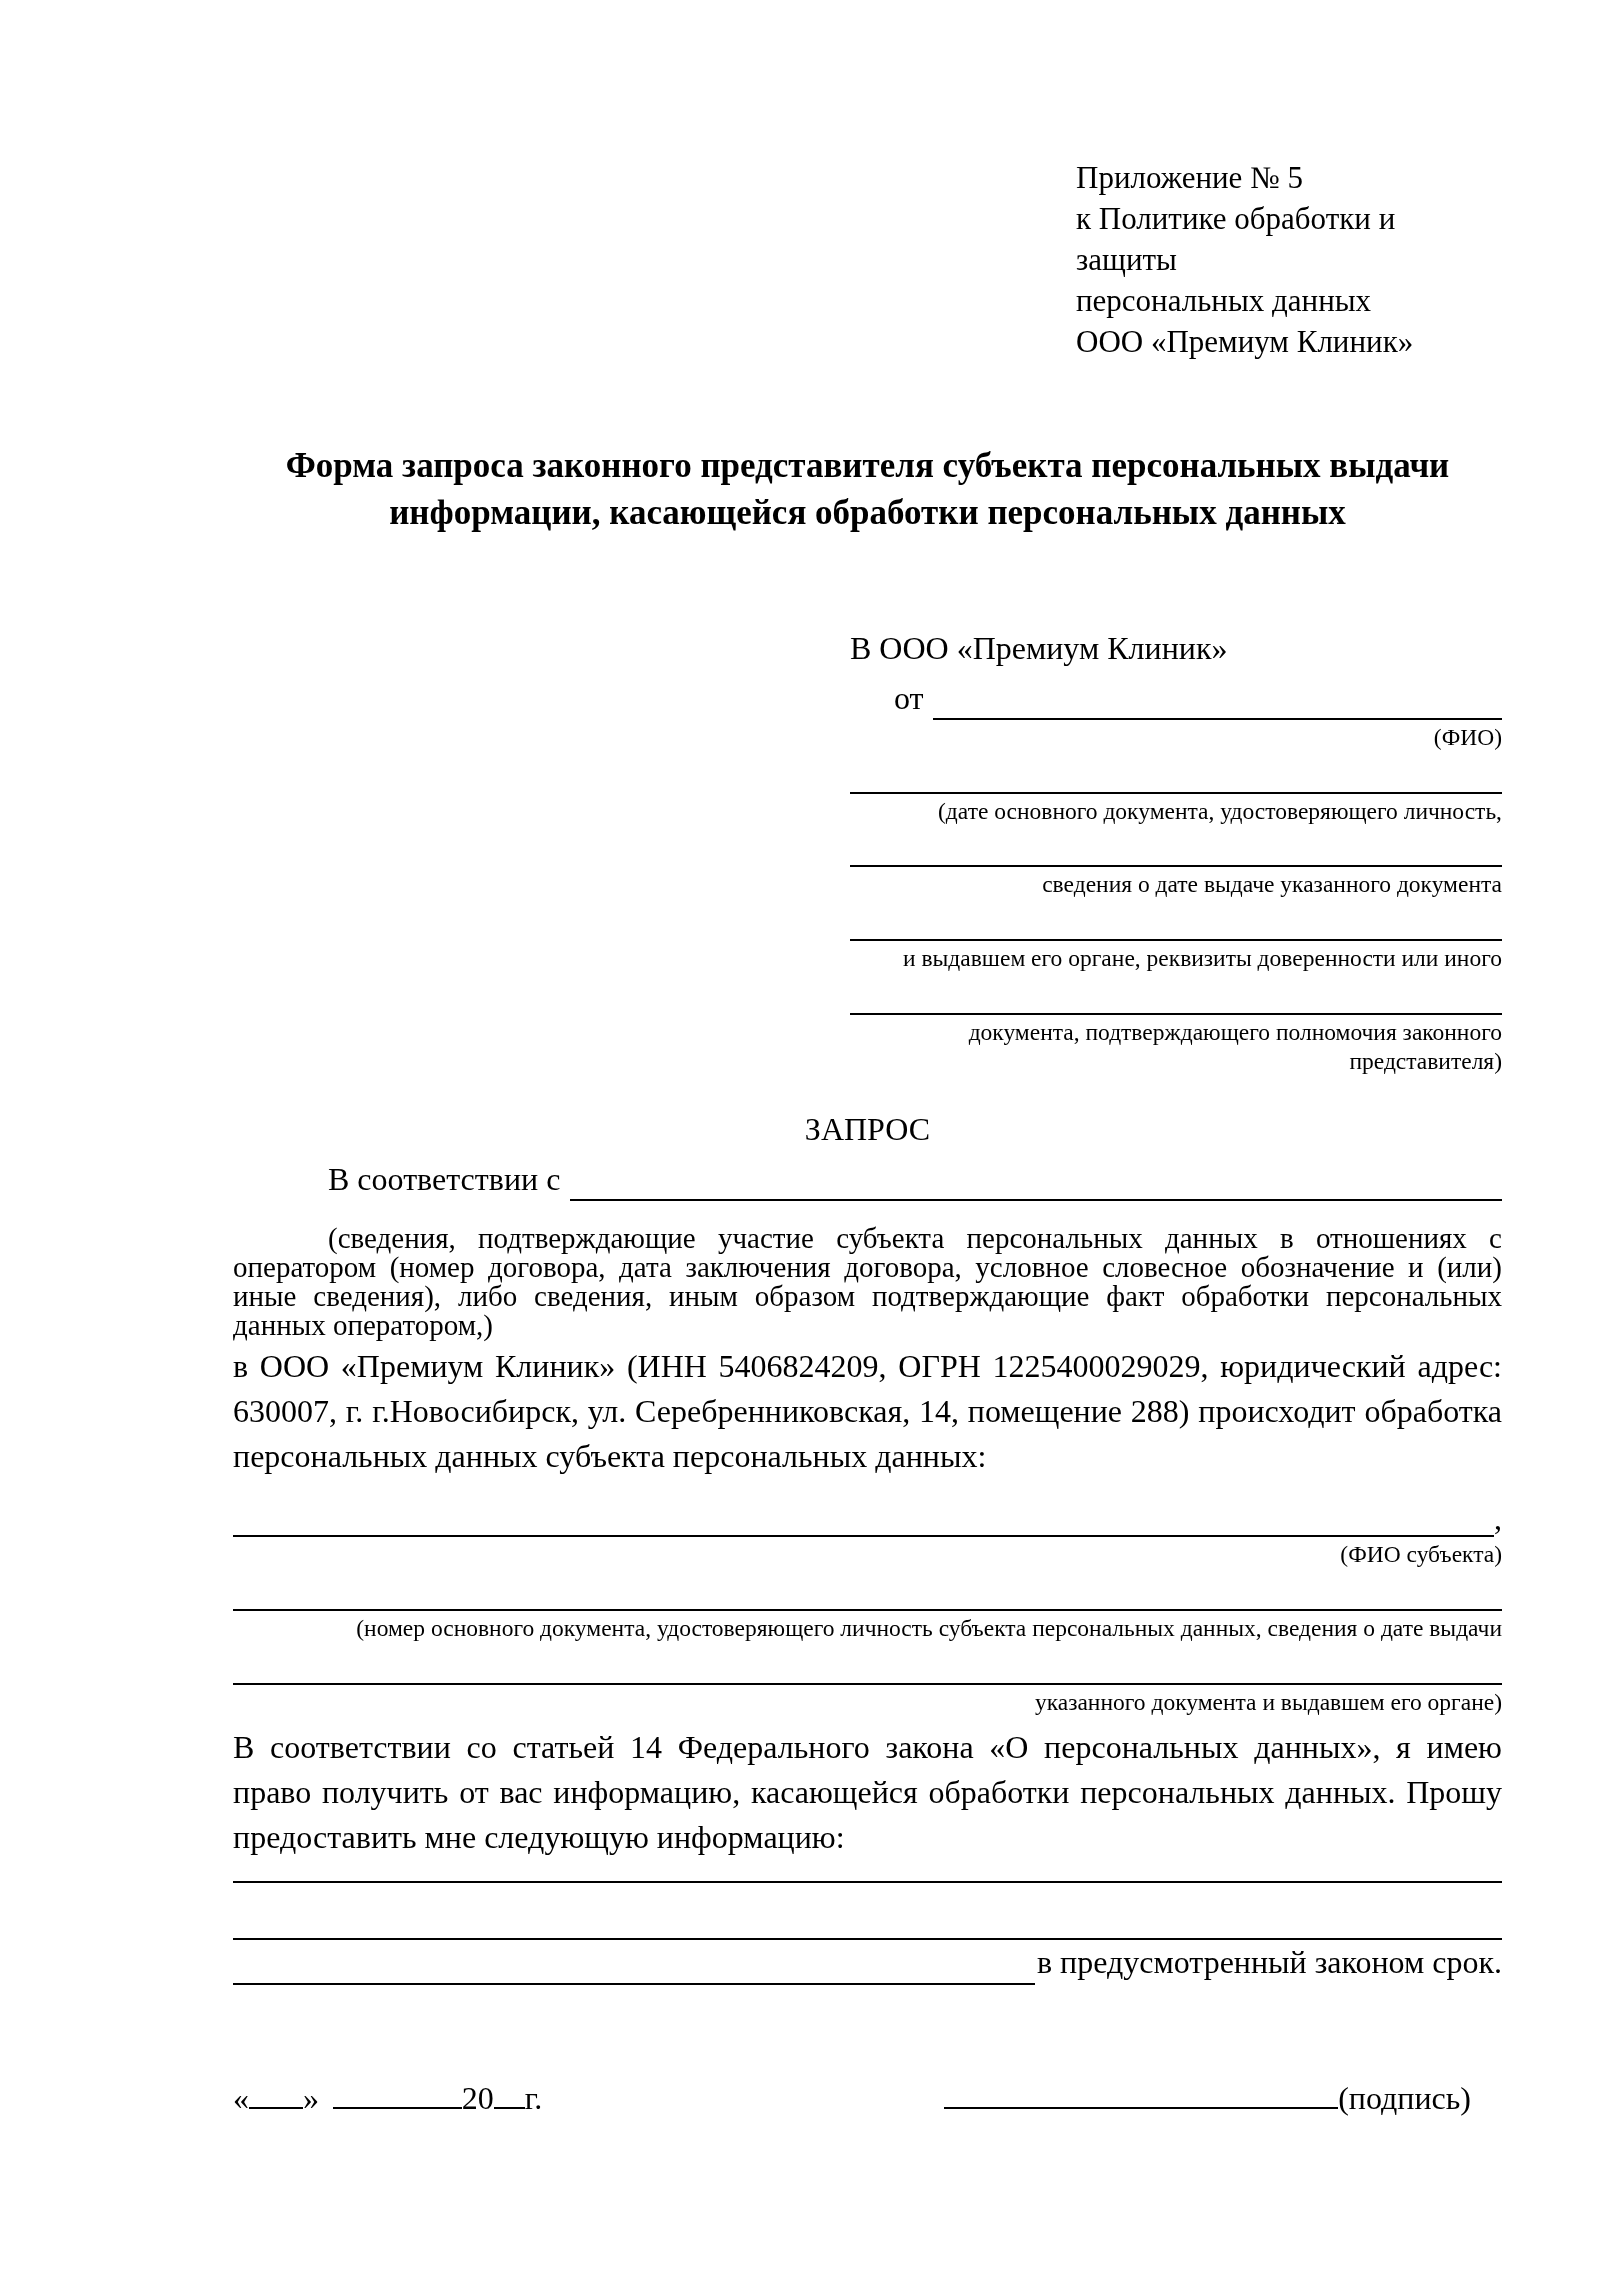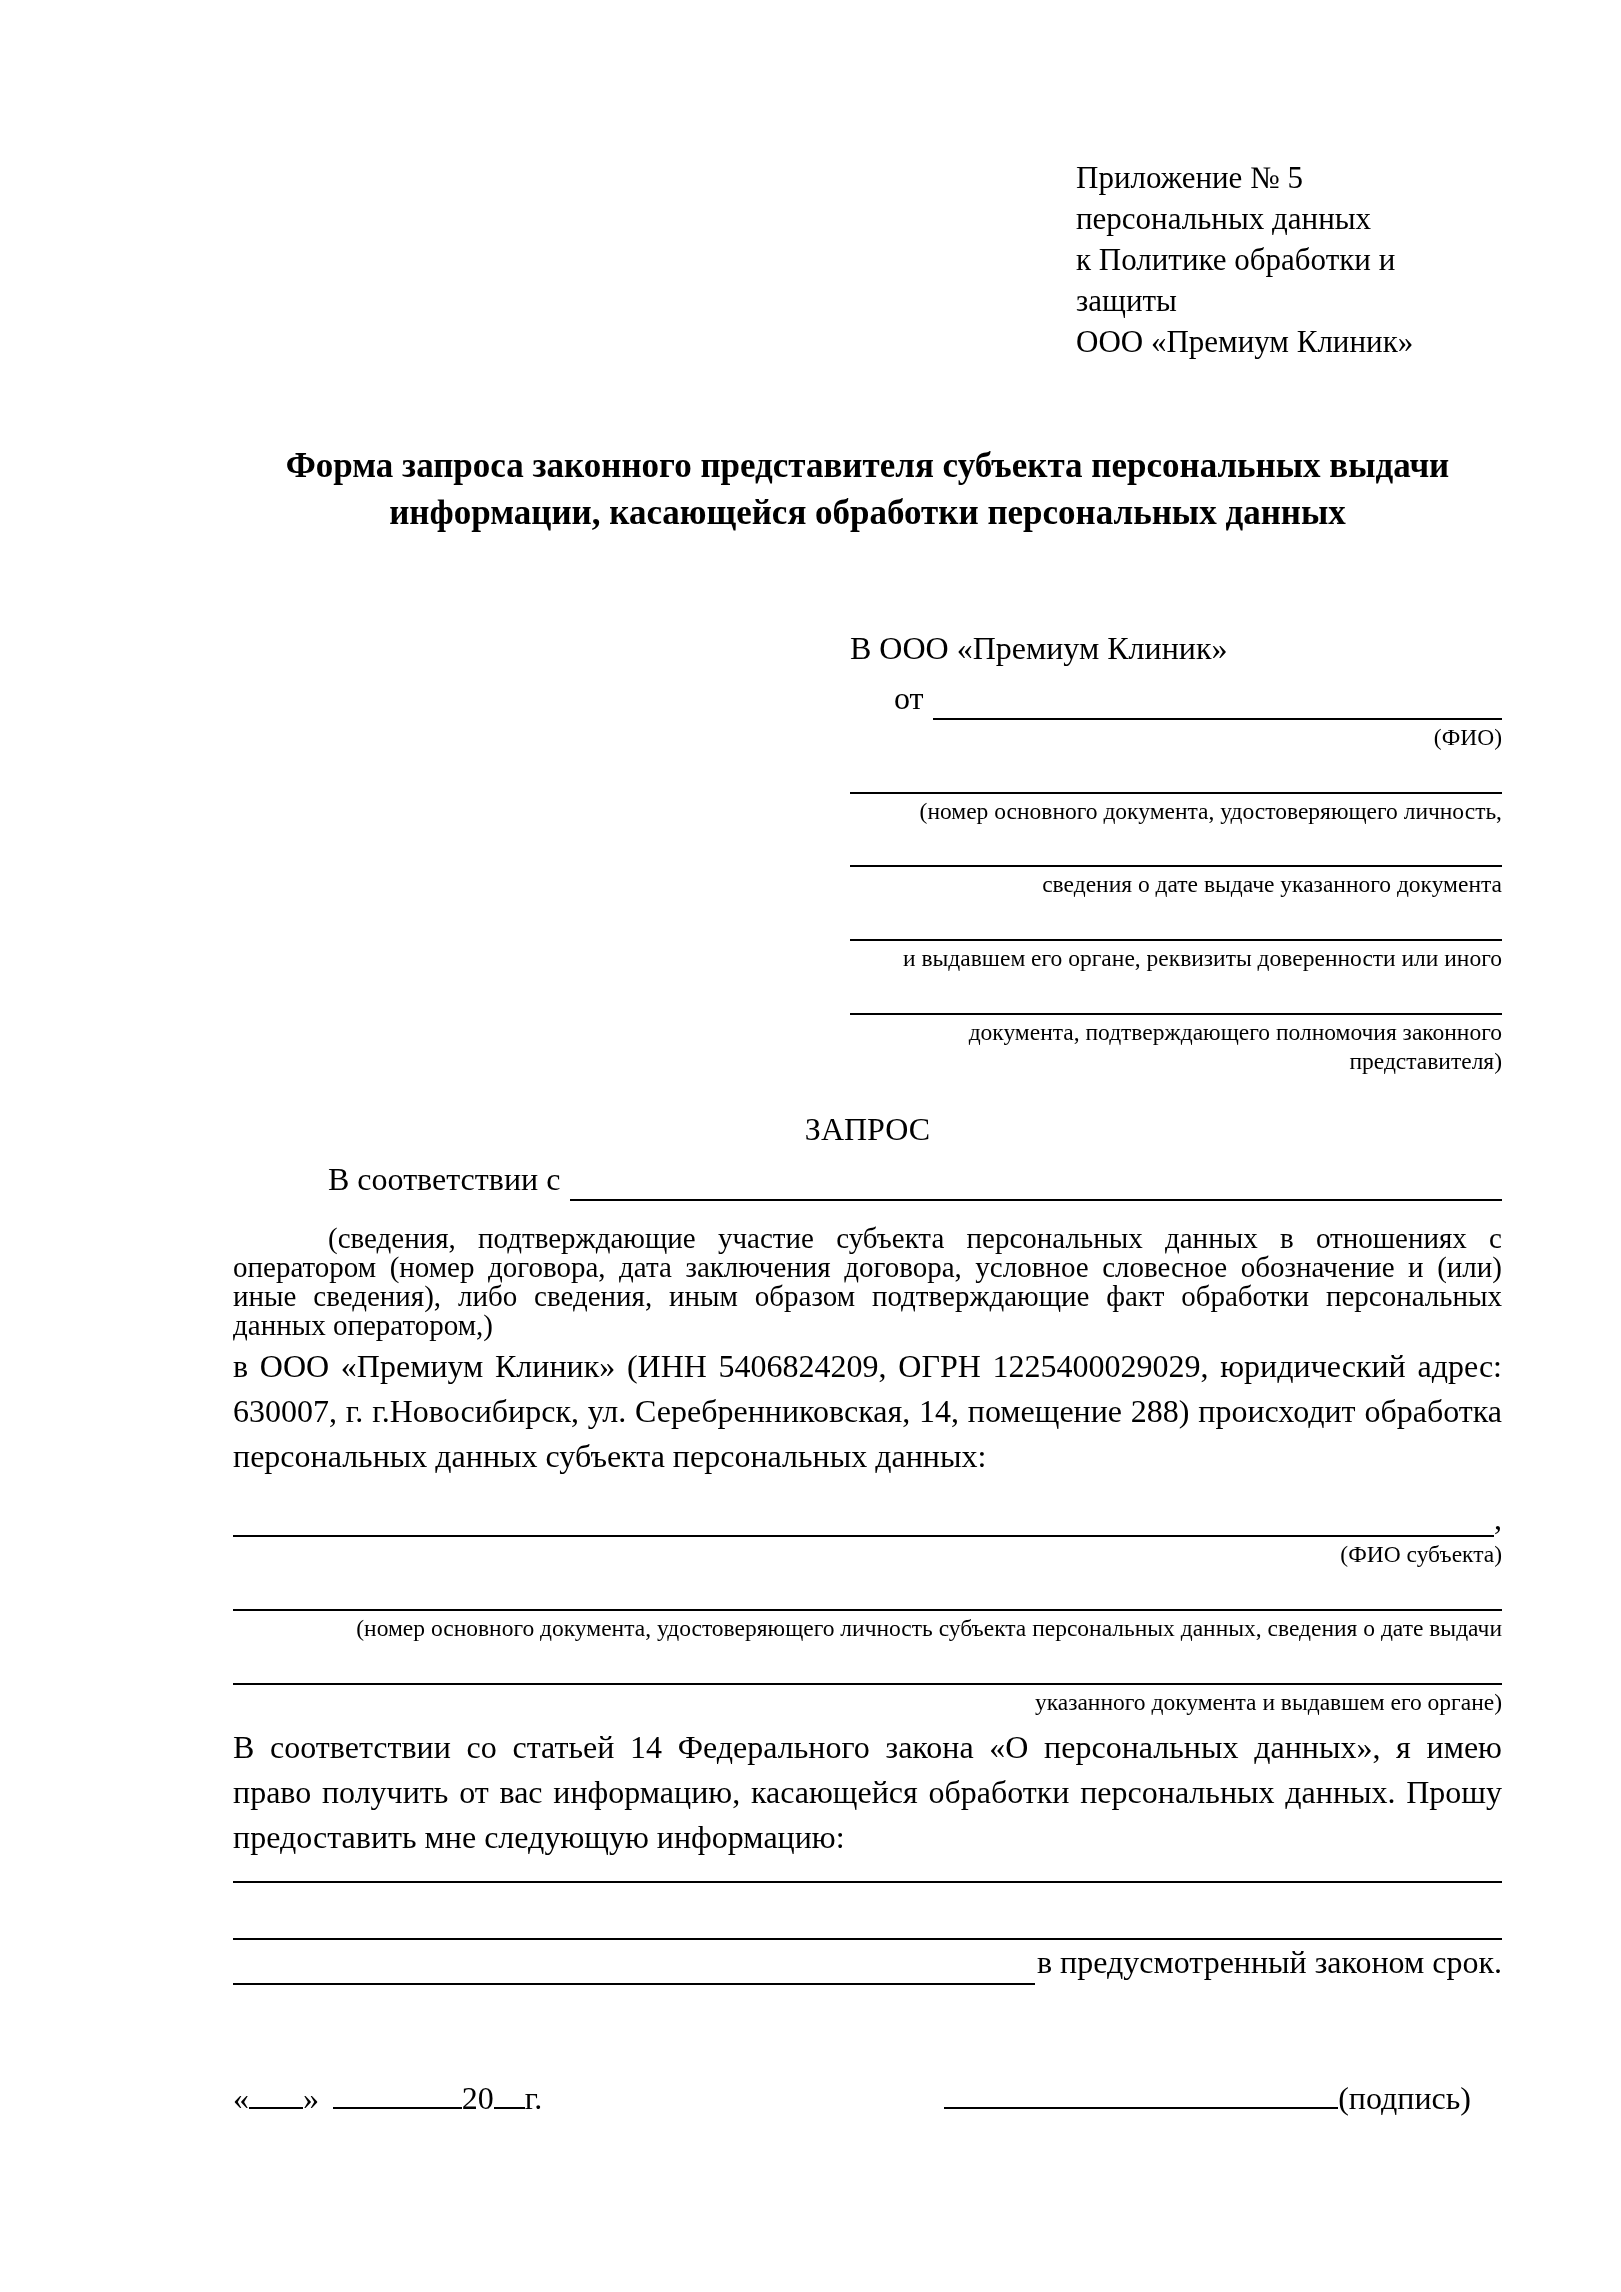--- a/index.html
+++ b/index.html
@@ -141,40 +141,40 @@
   .sign-part { margin-right: 31px; }
 </style>
 </head>
 <body>
 
 <div class="page">
   <div class="content">
 
     <div class="annex">
       <div>Приложение № 5</div>
+      <div>к Политике обработки и защиты</div>
       <div>персональных данных</div>
-      <div>к Политике обработки и защиты</div>
       <div>ООО «Премиум Клиник»</div>
     </div>
 
     <h1 class="title">
       <span>Форма запроса законного представителя субъекта персональных выдачи</span><br>
       <span>информации, касающейся обработки персональных данных</span>
     </h1>
 
     <div class="addressee">
       <div class="to">В ООО «Премиум Клиник»</div>
       <div class="from-row">
         <span class="lbl">от</span>
         <span class="fill-line"></span>
       </div>
       <div class="cap">(ФИО)</div>
 
       <div class="field-line"></div>
-      <div class="cap">(номер основного документа, удостоверяющего личность,</div>
+      <div class="cap">(дате основного документа, удостоверяющего личность,</div>
 
       <div class="field-line"></div>
       <div class="cap">сведения о дате выдаче указанного документа</div>
 
       <div class="field-line"></div>
       <div class="cap">и выдавшем его органе, реквизиты доверенности или иного</div>
 
       <div class="field-line"></div>
       <div class="cap">документа, подтверждающего полномочия законного представителя)</div>
     </div>

